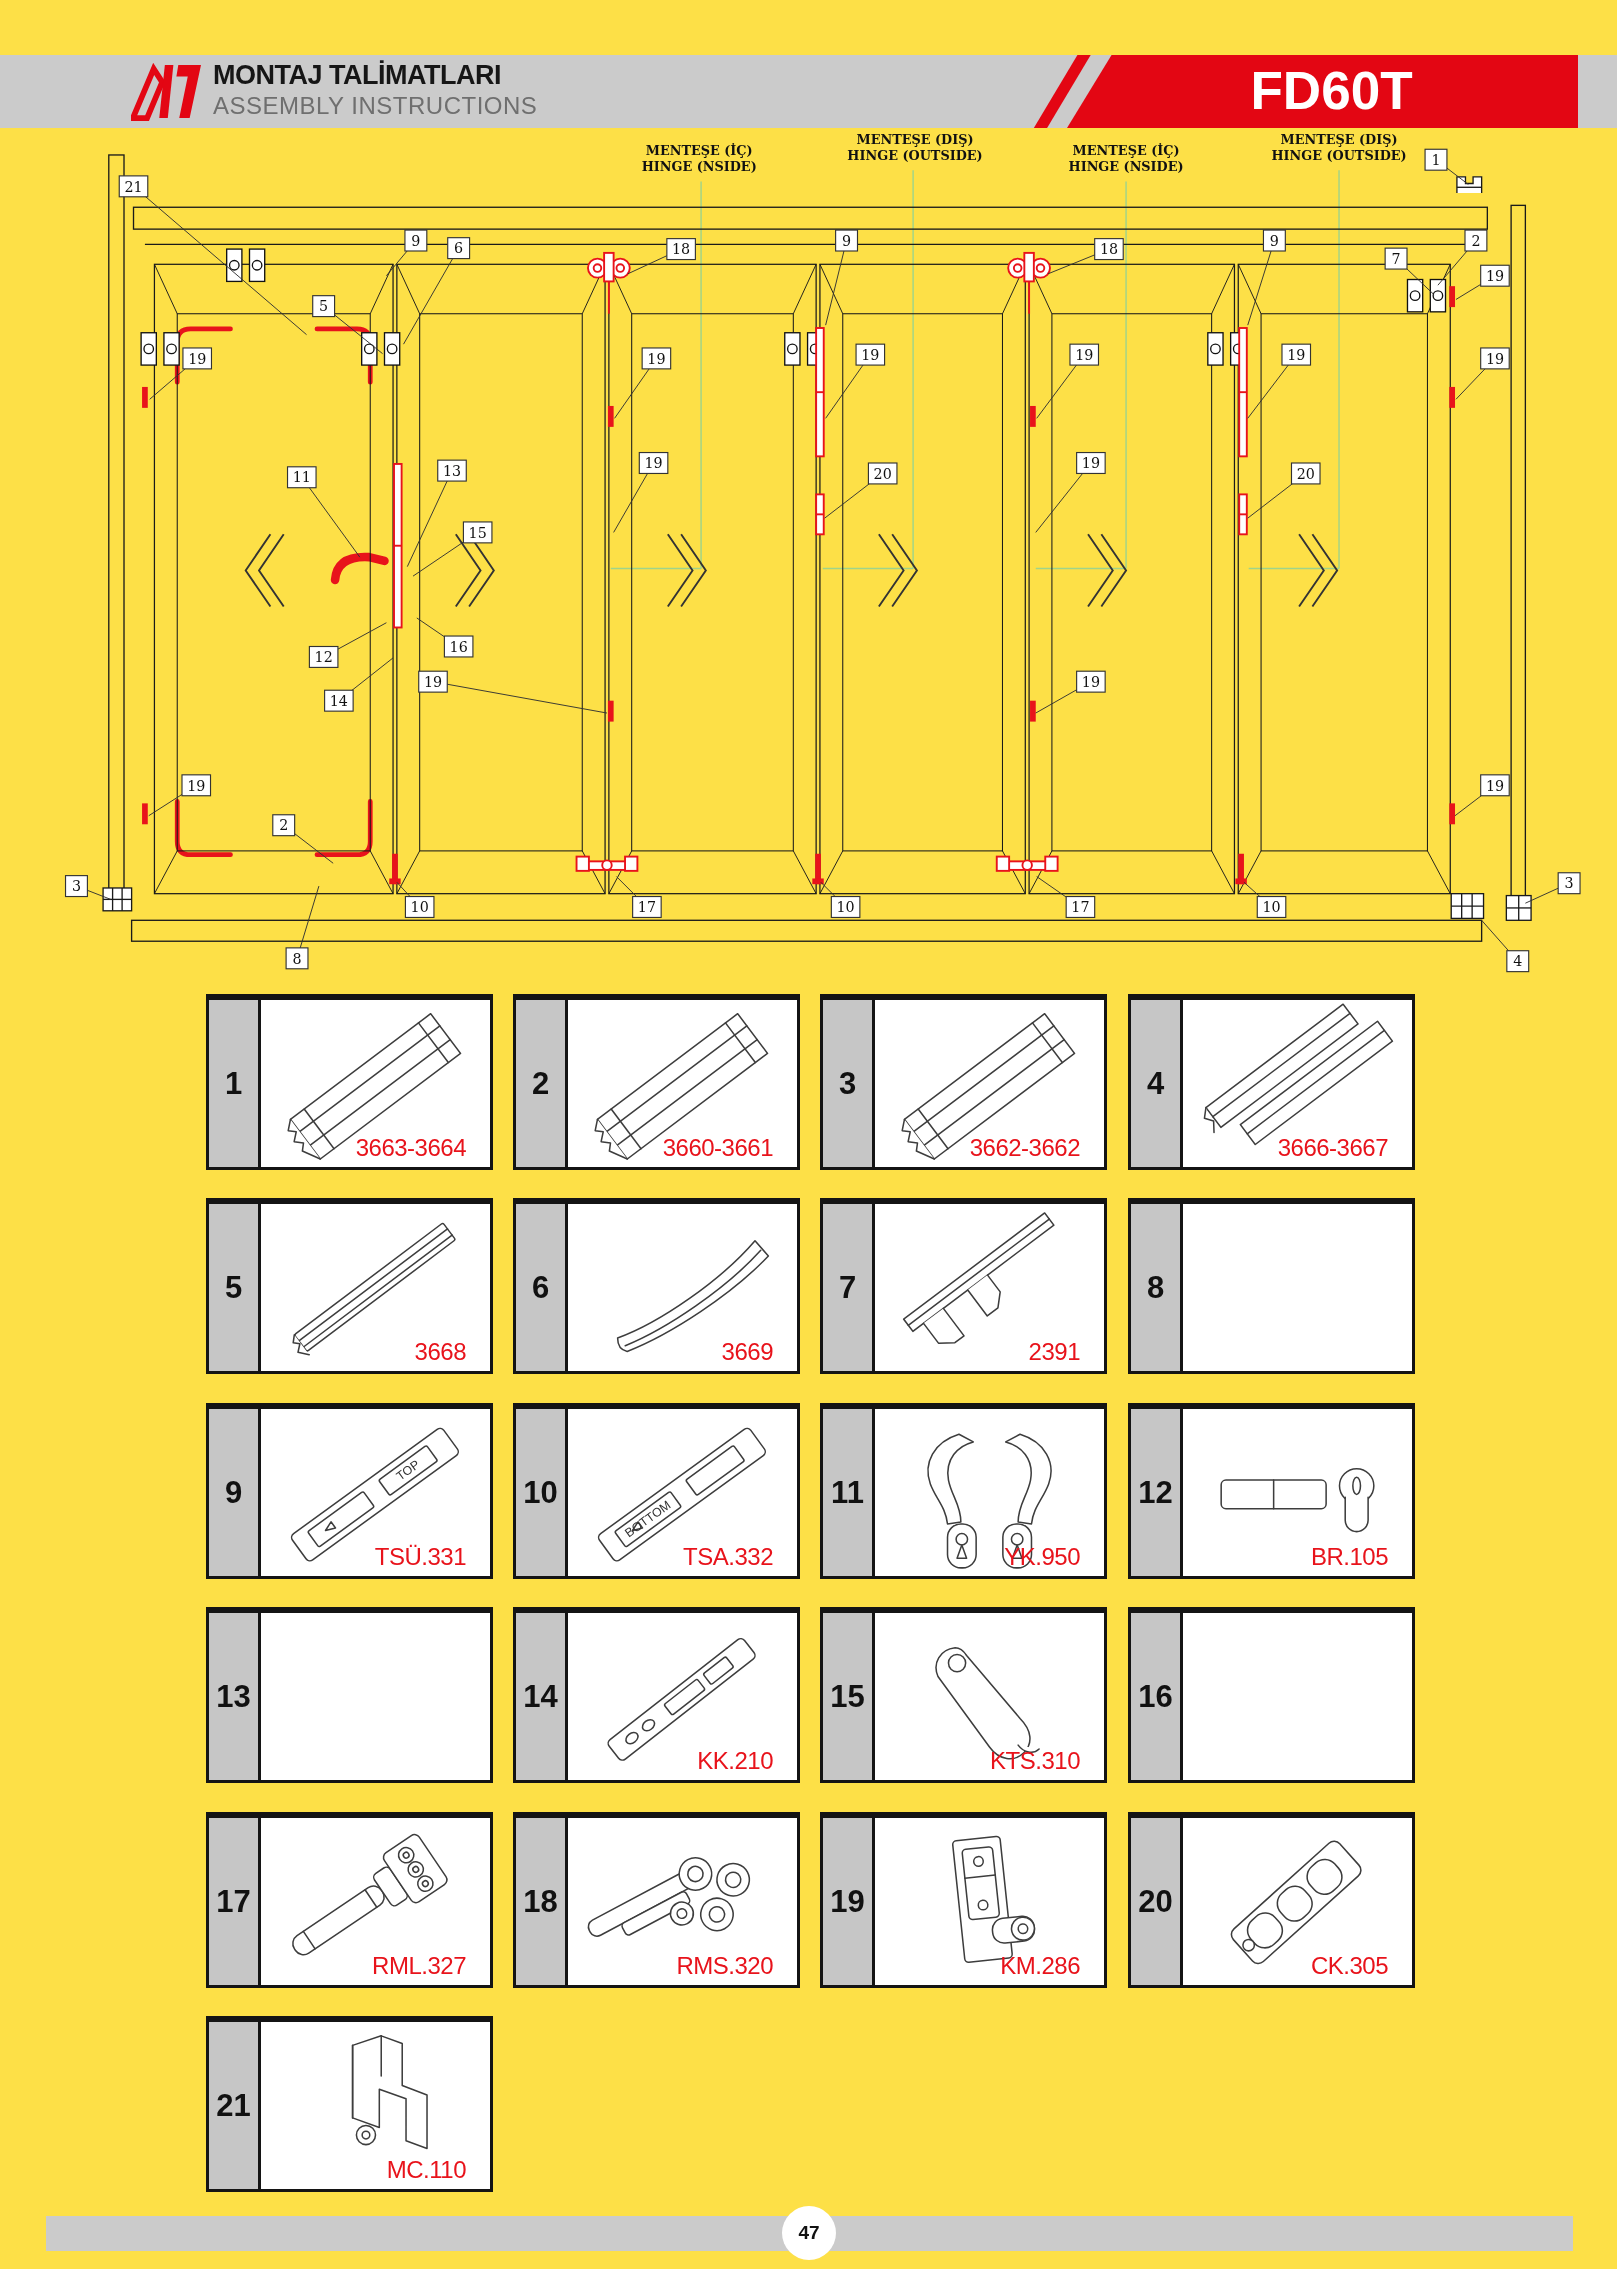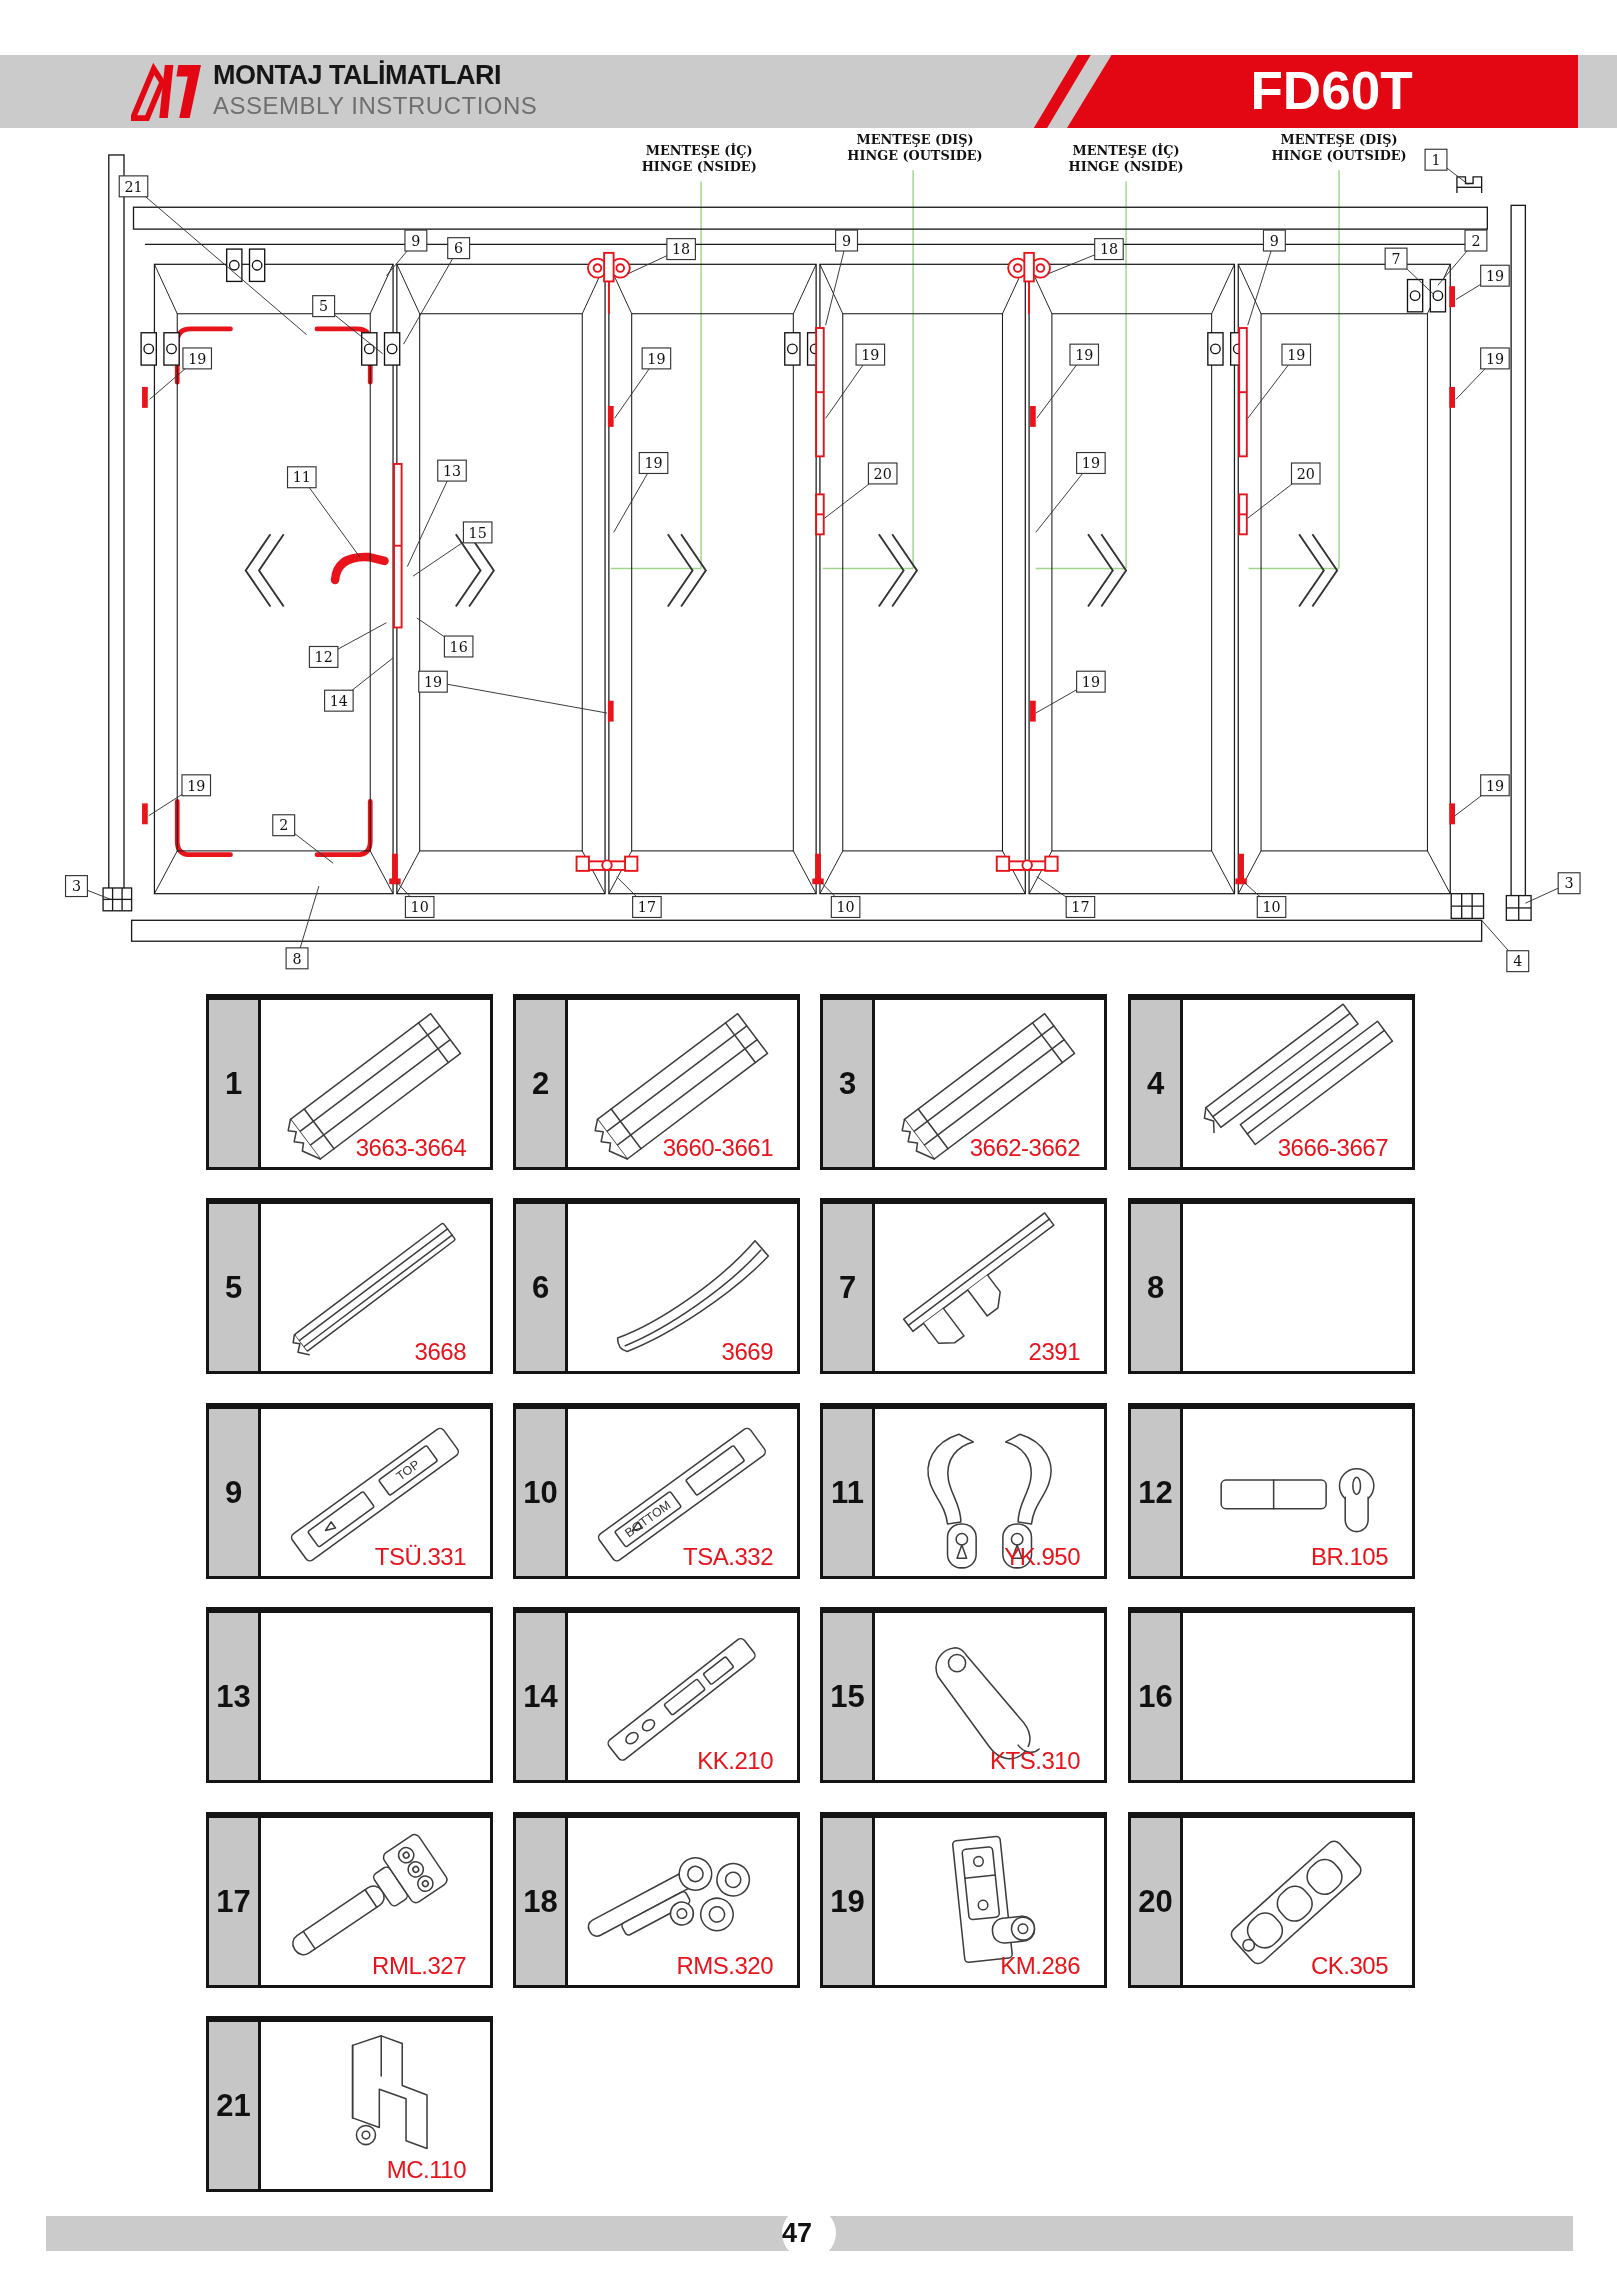--- a/index.html
+++ b/index.html
@@ -1,16 +1,16 @@
 <!DOCTYPE html>
 <html style="font-size:15px"><head>
 <meta charset="utf-8">
 <style>
   html,body{margin:0;padding:0;background:#e9e9e9;}
-  .page{position:relative;width:1618px;height:2269px;background:#ffffff;margin:0 auto;
+  .page{position:relative;width:1618px;height:2269px;background:#fde047;margin:0 auto;
         font-family:"Liberation Sans",sans-serif;overflow:hidden;}
   
   .hdr-bar{position:absolute;left:0;top:55px;width:1618px;height:73px;background:#cbcbcb;}
   .hdr-logo{position:absolute;left:131px;top:63px;width:70px;height:59px;}
   .hdr-titles{position:absolute;left:213px;top:60px;line-height:1.18;}
   .t-tr{font-size:27px;font-weight:bold;color:#161616;letter-spacing:-0.5px;}
   .t-en{font-size:24px;color:#6f6f6f;letter-spacing:0.5px;}
   .hdr-red{position:absolute;left:1027px;top:55px;width:591px;height:73px;}
   
   #diagram-svg{position:absolute;left:0;top:0;width:1618px;height:984px;}
@@ -20,22 +20,22 @@
         border-top-width:6.7px;box-sizing:border-box;display:flex;}
   .cnum{width:49px;background:#c6c6c6;border-right:3.8px solid #141414;display:flex;align-items:center;
         justify-content:center;font-size:31px;font-weight:bold;color:#111;flex:none;}
   .cart{position:relative;flex:1;}
   .cart svg{position:absolute;left:0;top:0;width:100%;height:100%;}
   .ccode{position:absolute;right:24px;bottom:4.8px;font-size:24px;font-weight:normal;color:#e8131b;
          letter-spacing:-0.5px;}
   
   .ftr{position:absolute;left:46px;top:2216px;width:1527px;height:35px;background:#cbcbcb;}
   .pg-circle{position:absolute;left:782px;top:2206px;width:54px;height:54px;border-radius:50%;
-             background:#fff;display:flex;align-items:center;
-             font-weight:bold;font-size:27px;color:#111;}
+             background:#fff;display:flex;align-items:center;justify-content:center;
+             font-weight:bold;font-size:19px;color:#111;}
 </style>
 </head>
 <body>
 
 <div class="page">
 
   <div class="hdr-bar"></div>
   <svg class="hdr-logo" viewBox="0 0 74 62">
     <path d="M2,58 L24,6 L33,20 L17,58 Z" fill="none" stroke="#e30613" stroke-width="6"></path>
     <rect x="36" y="2" width="9" height="56" fill="#e30613" transform="skewX(-6)"></rect>

